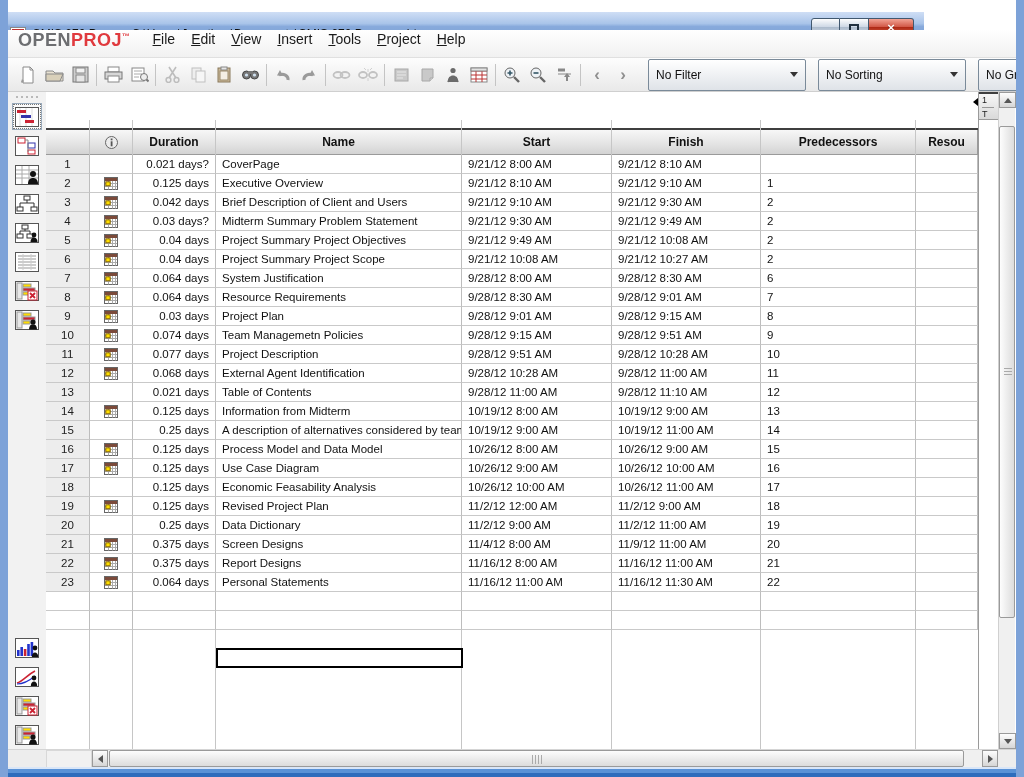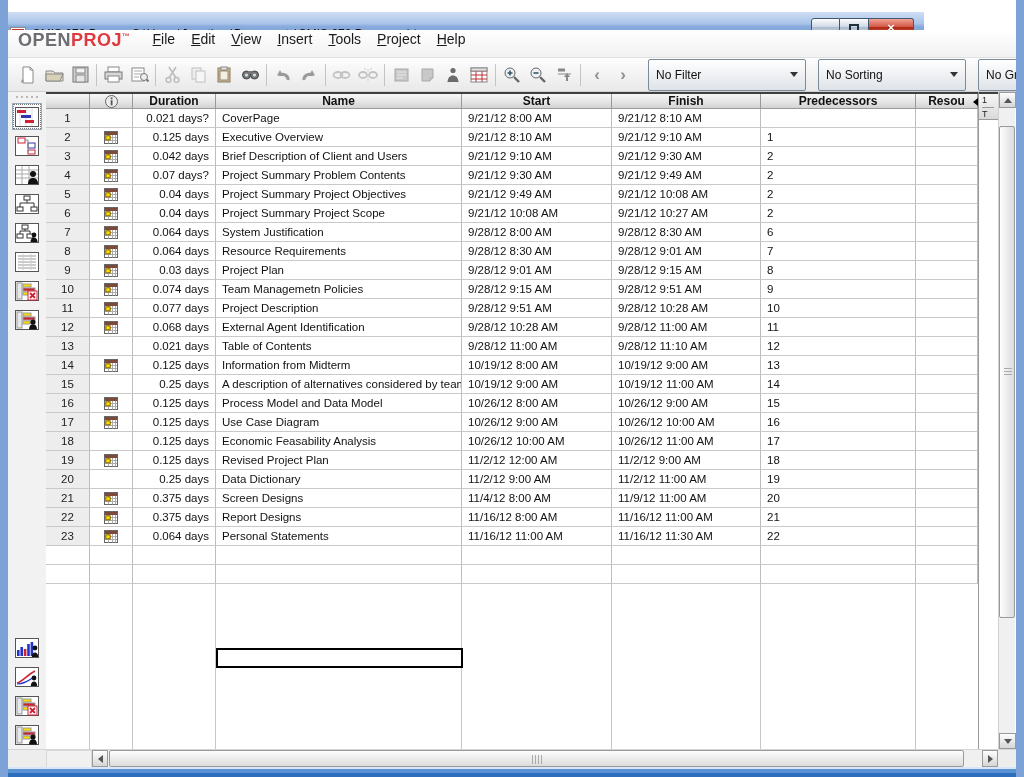--- a/index.html
+++ b/index.html
@@ -74,21 +74,21 @@
     background:repeating-linear-gradient(90deg,#b9b9b9 0 2px,transparent 2px 5px);background-size:100% 2px;background-position:center;background-repeat:no-repeat;}
   .sb-btn{width:30px;height:27px;margin:1px auto;display:flex;align-items:center;justify-content:center;background:#f2f2f2;}
   .sb-btn svg{display:block;}
   .sb-btn.selected{outline:1px dotted #777;outline-offset:-2px;border:1px solid #9ab;background:#fafafa;}
   .sb-spacer{flex:1;}
   .sidebar-col{display:flex;flex-direction:column;height:100%;}
   
   .sheet{position:absolute;left:38px;top:0;width:932px;height:657px;background:#fff;overflow:hidden;}
   .sheet-header{
     display:grid;grid-template-columns:44px 43px 83px 246px 150px 149px 155px 62px;
-    height:17px;border-top:2px solid #3f3f3f;
+    height:27px;border-top:2px solid #3f3f3f;margin-top:36px;
   }
   .sheet-header .hcell{
     background:linear-gradient(180deg,#f7f7f7,#e3e3e3 60%,#d3d3d3);
     border-right:1px solid #9a9a9a;border-bottom:1px solid #9a9a9a;
     display:flex;align-items:center;justify-content:center;
     font-size:12px;font-weight:bold;color:#111;overflow:hidden;white-space:nowrap;
   }
   .rows{position:relative;z-index:2;}
   .srow{display:grid;grid-template-columns:44px 43px 83px 246px 150px 149px 155px 62px;height:19px;}
   .srow .cell{
@@ -549,22 +549,22 @@
     <div class="cell c-info">
               <span class="note-icon">
                 <svg width="14" height="13" viewBox="0 0 14 13">
                   <rect x="0.5" y="0.5" width="13" height="12" fill="#fff" stroke="#666"></rect>
                   <rect x="1" y="1" width="12" height="3" fill="#7b4a3a"></rect>
                   <path d="M1 6.5h12M1 9.5h12M4.5 4v8.5M8.5 4v8.5M11.5 4v8.5" stroke="#aaa" fill="none"></path>
                   <rect x="1.8" y="4.8" width="4.4" height="4" fill="#ffe000" stroke="#806000"></rect>
                 </svg>
               </span>
             </div>
-    <div class="cell c-dur">0.07 days?</div>
-    <div class="cell c-name">Project Summary Problem Contents</div>
+    <div class="cell c-dur">0.03 days?</div>
+    <div class="cell c-name">Midterm Summary Problem Statement</div>
     <div class="cell c-start">9/21/12 9:30 AM</div>
     <div class="cell c-finish">9/21/12 9:49 AM</div>
     <div class="cell c-pred">2</div>
     <div class="cell c-res"></div>
   </div>
           <div class="srow">
     <div class="cell c-num">5</div>
     <div class="cell c-info">
               <span class="note-icon">
                 <svg width="14" height="13" viewBox="0 0 14 13">

